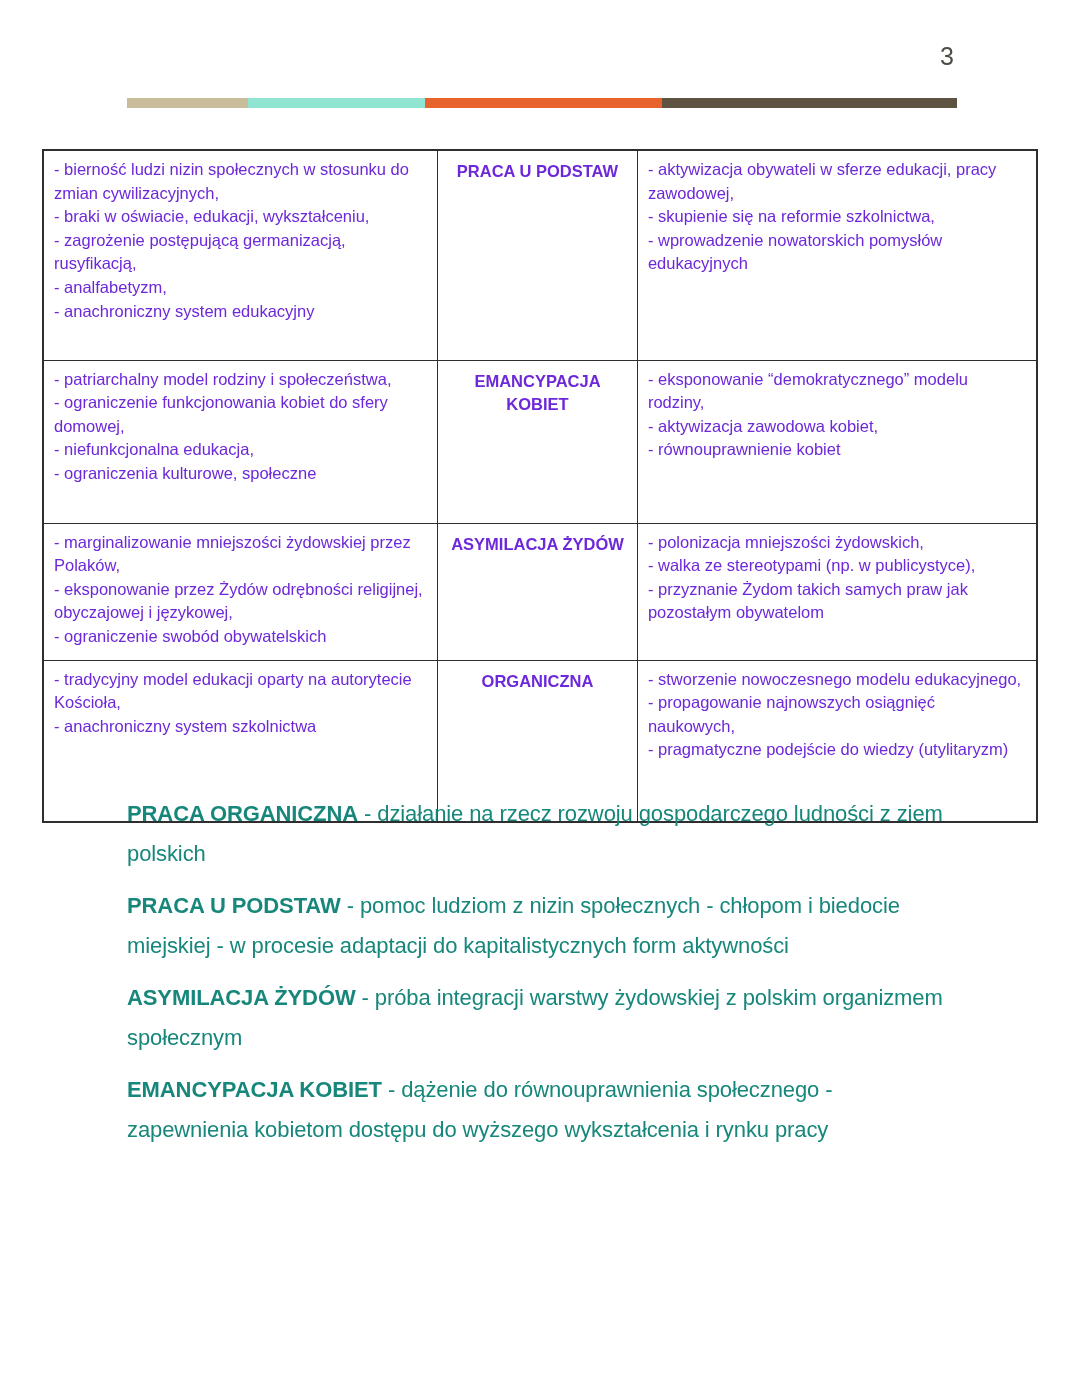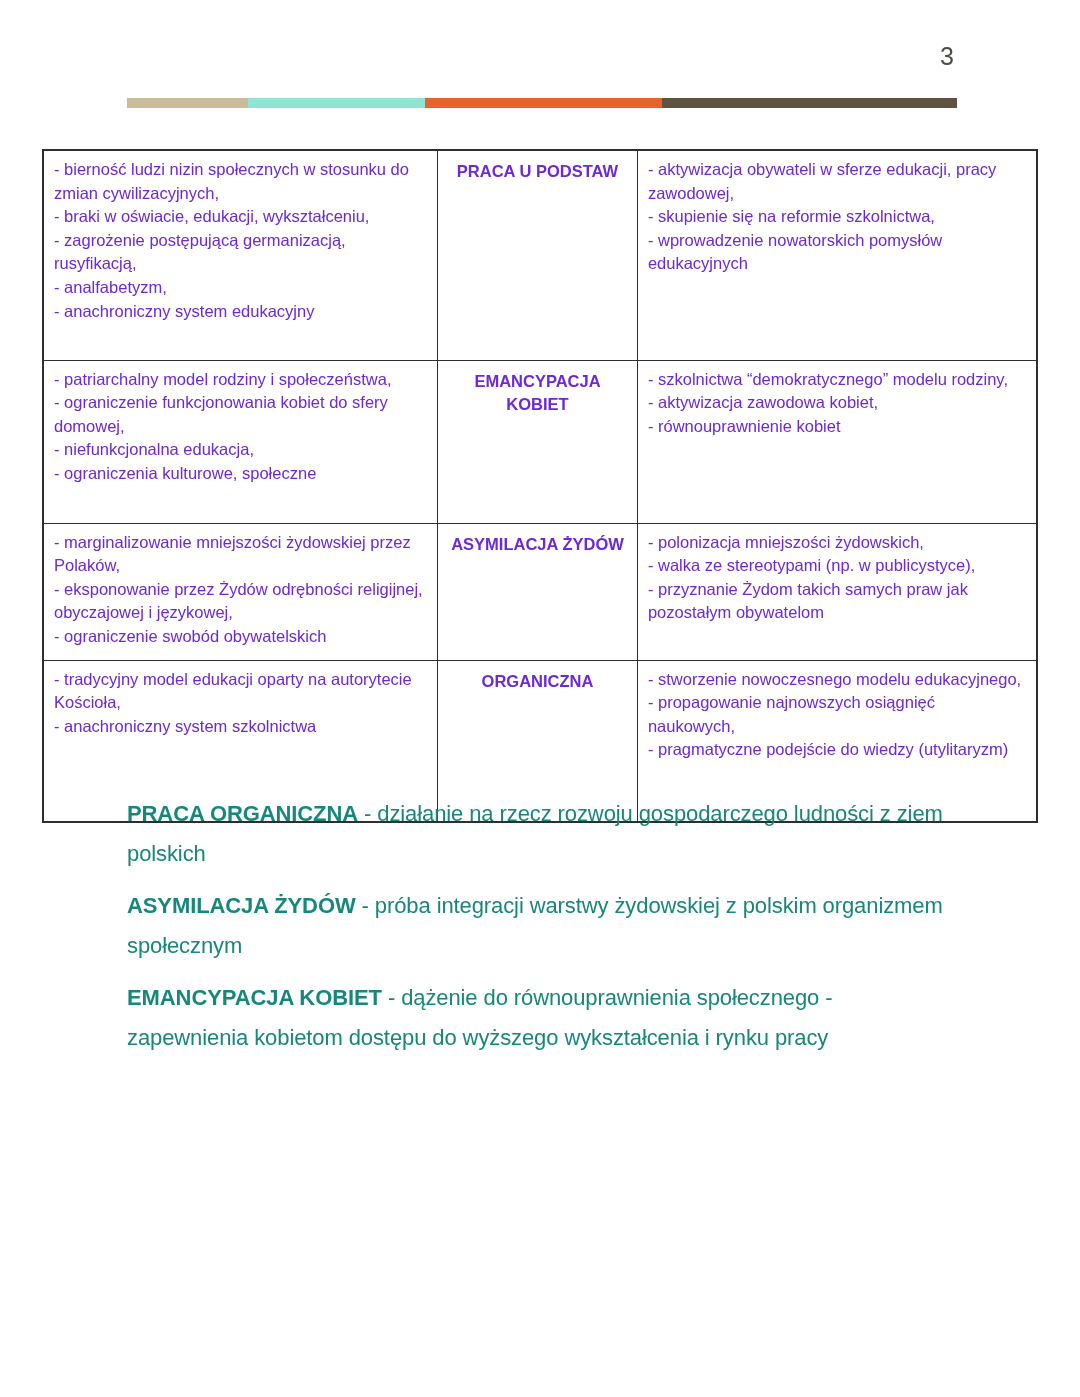--- a/index.html
+++ b/index.html
@@ -117,21 +117,21 @@
         <td class="actions-cell">- aktywizacja obywateli w sferze edukacji, pracy zawodowej,
 - skupienie się na reformie szkolnictwa,
 - wprowadzenie nowatorskich pomysłów edukacyjnych</td>
       </tr>
       <tr class="row-2">
         <td class="problems-cell">- patriarchalny model rodziny i społeczeństwa,
 - ograniczenie funkcjonowania kobiet do sfery domowej,
 - niefunkcjonalna edukacja,
 - ograniczenia kulturowe, społeczne</td>
         <td class="term-cell">EMANCYPACJA KOBIET</td>
-        <td class="actions-cell">- szkolnictwa “demokratycznego” modelu rodziny,
+        <td class="actions-cell">- eksponowanie “demokratycznego” modelu rodziny,
 - aktywizacja zawodowa kobiet,
 - równouprawnienie kobiet</td>
       </tr>
       <tr class="row-3">
         <td class="problems-cell">- marginalizowanie mniejszości żydowskiej przez Polaków,
 - eksponowanie przez Żydów odrębności religijnej, obyczajowej i językowej,
 - ograniczenie swobód obywatelskich</td>
         <td class="term-cell">ASYMILACJA ŻYDÓW</td>
         <td class="actions-cell">- polonizacja mniejszości żydowskich,
 - walka ze stereotypami (np. w publicystyce),
@@ -147,20 +147,24 @@
       </tr>
     </tbody>
   </table>
 
   <div class="definitions">
     <p class="definition-item">
       <span class="definition-term">PRACA ORGANICZNA</span>
       <span class="definition-text">- działanie na rzecz rozwoju gospodarczego ludności z ziem polskich</span>
     </p>
     <p class="definition-item">
+      <span class="definition-term">PRACA U PODSTAW</span>
+      <span class="definition-text">- pomoc ludziom z nizin społecznych - chłopom i biedocie miejskiej - w procesie adaptacji do kapitalistycznych form aktywności</span>
+    </p>
+    <p class="definition-item">
       <span class="definition-term">ASYMILACJA ŻYDÓW</span>
       <span class="definition-text">- próba integracji warstwy żydowskiej z polskim organizmem społecznym</span>
     </p>
     <p class="definition-item">
       <span class="definition-term">EMANCYPACJA KOBIET</span>
       <span class="definition-text">- dążenie do równouprawnienia społecznego - zapewnienia kobietom dostępu do wyższego wykształcenia i rynku pracy</span>
     </p>
   </div>
 
 </div>

